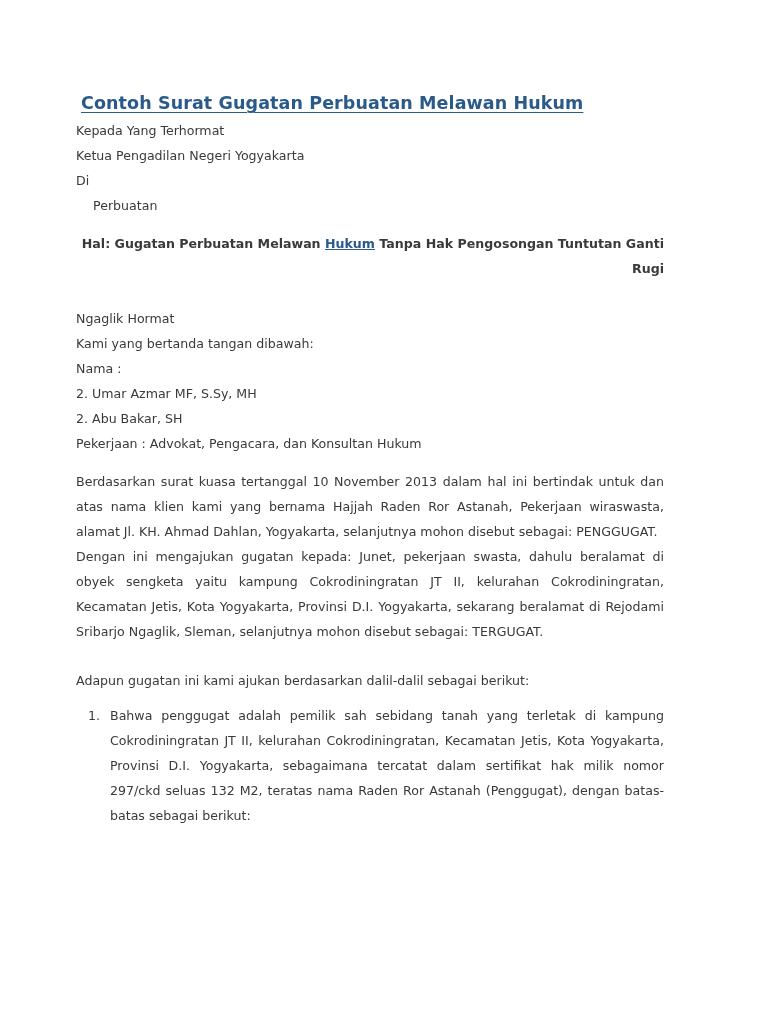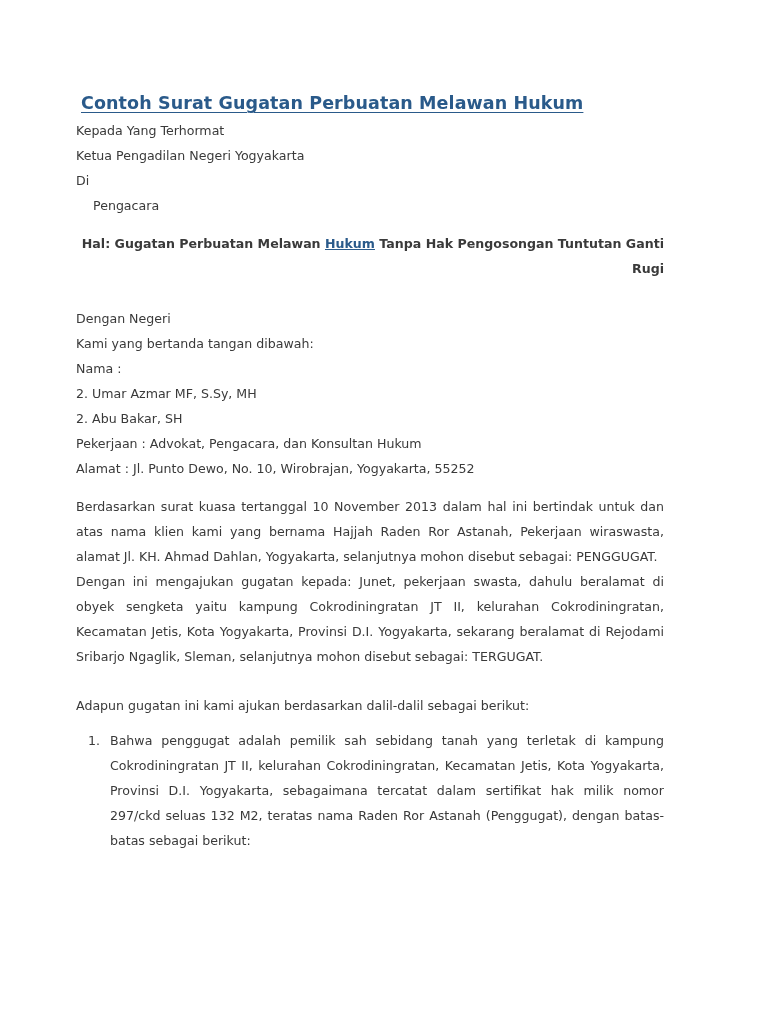--- a/index.html
+++ b/index.html
@@ -83,35 +83,34 @@
 </head>
 <body>
 
 <div class="page">
   <h1 class="title">Contoh Surat Gugatan Perbuatan Melawan Hukum</h1>
 
   <div>
     <p class="line">Kepada Yang Terhormat</p>
     <p class="line">Ketua Pengadilan Negeri Yogyakarta</p>
     <p class="line">Di</p>
-    <p class="line indent1">Pengacara</p>
+    <p class="line indent1">Perbuatan</p>
   </div>
 
   <p class="hal"><span>Hal: Gugatan Perbuatan Melawan </span><span class="link">Hukum</span><span> Tanpa Hak Pengosongan Tuntutan Ganti Rugi</span></p>
 
   <div class="spacer-md"></div>
 
   <div style="margin-top:12px;">
-    <p class="line">Dengan Negeri</p>
+    <p class="line">Ngaglik Hormat</p>
     <p class="line">Kami yang bertanda tangan dibawah:</p>
     <p class="line">Nama :</p>
     <p class="line">2. Umar Azmar MF, S.Sy, MH</p>
     <p class="line">2. Abu Bakar, SH</p>
     <p class="line">Pekerjaan : Advokat, Pengacara, dan Konsultan Hukum</p>
-    <p class="line">Alamat : Jl. Punto Dewo, No. 10, Wirobrajan, Yogyakarta, 55252</p>
   </div>
 
   <div class="spacer-md"></div>
 
   <p class="para">Berdasarkan surat kuasa tertanggal 10 November 2013 dalam hal ini bertindak untuk dan atas nama klien kami yang bernama Hajjah Raden Ror Astanah, Pekerjaan wiraswasta, alamat Jl. KH. Ahmad Dahlan, Yogyakarta, selanjutnya mohon disebut sebagai: PENGGUGAT.</p>
   <p class="para">Dengan ini mengajukan gugatan kepada: Junet, pekerjaan swasta, dahulu beralamat di obyek sengketa yaitu kampung Cokrodiningratan JT II, kelurahan Cokrodiningratan, Kecamatan Jetis, Kota Yogyakarta, Provinsi D.I. Yogyakarta, sekarang beralamat di Rejodami Sribarjo Ngaglik, Sleman, selanjutnya mohon disebut sebagai: TERGUGAT.</p>
 
   <div class="spacer-md" style="height:24px;"></div>
 
   <p class="line">Adapun gugatan ini kami ajukan berdasarkan dalil-dalil sebagai berikut:</p>

